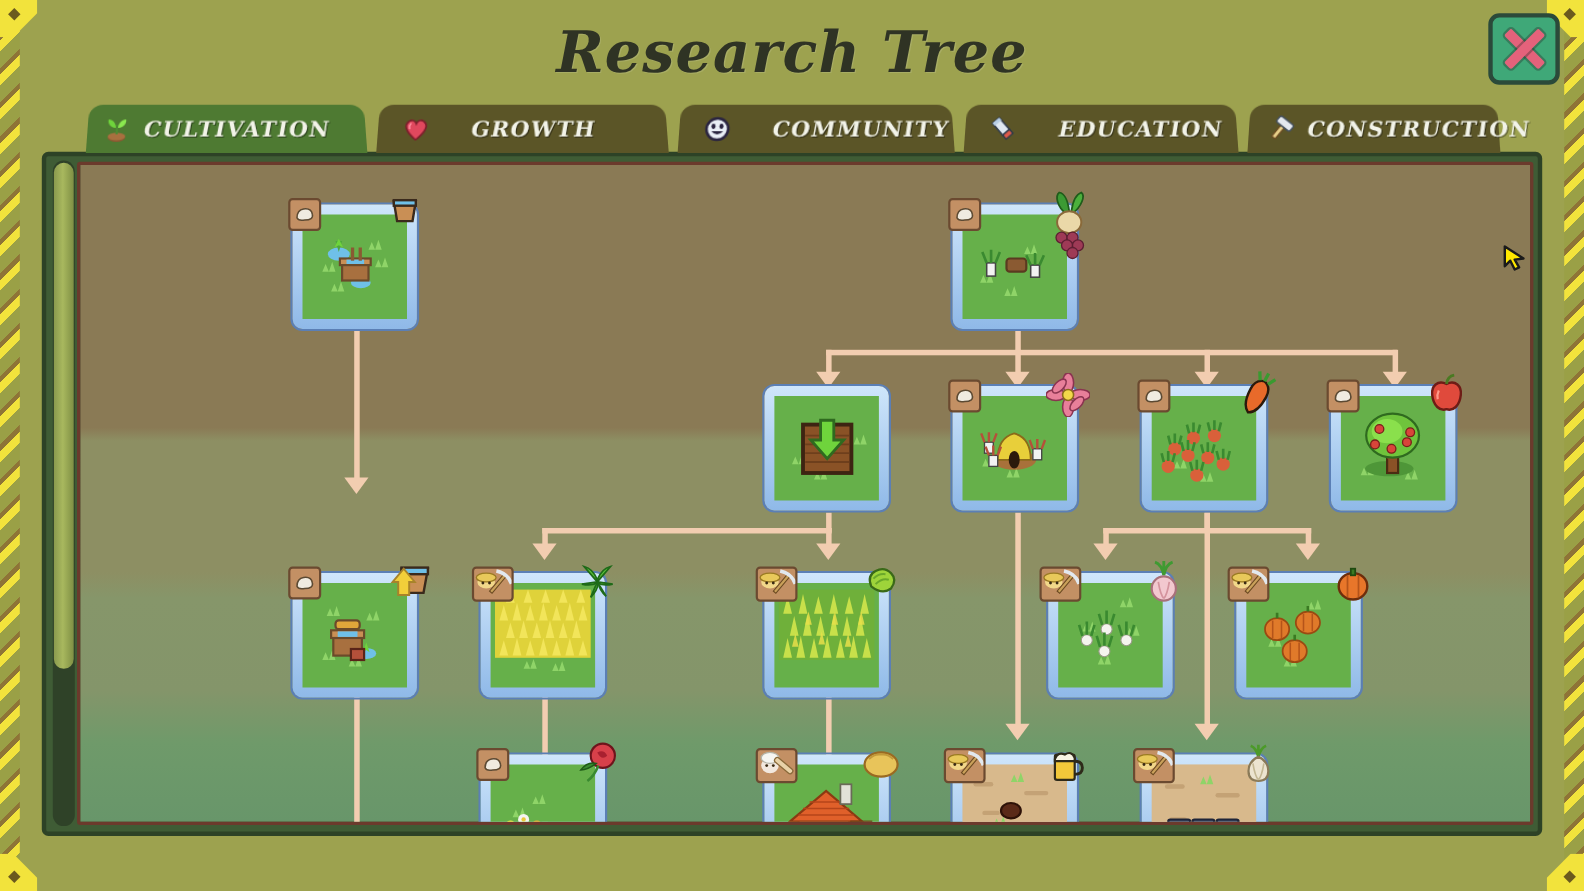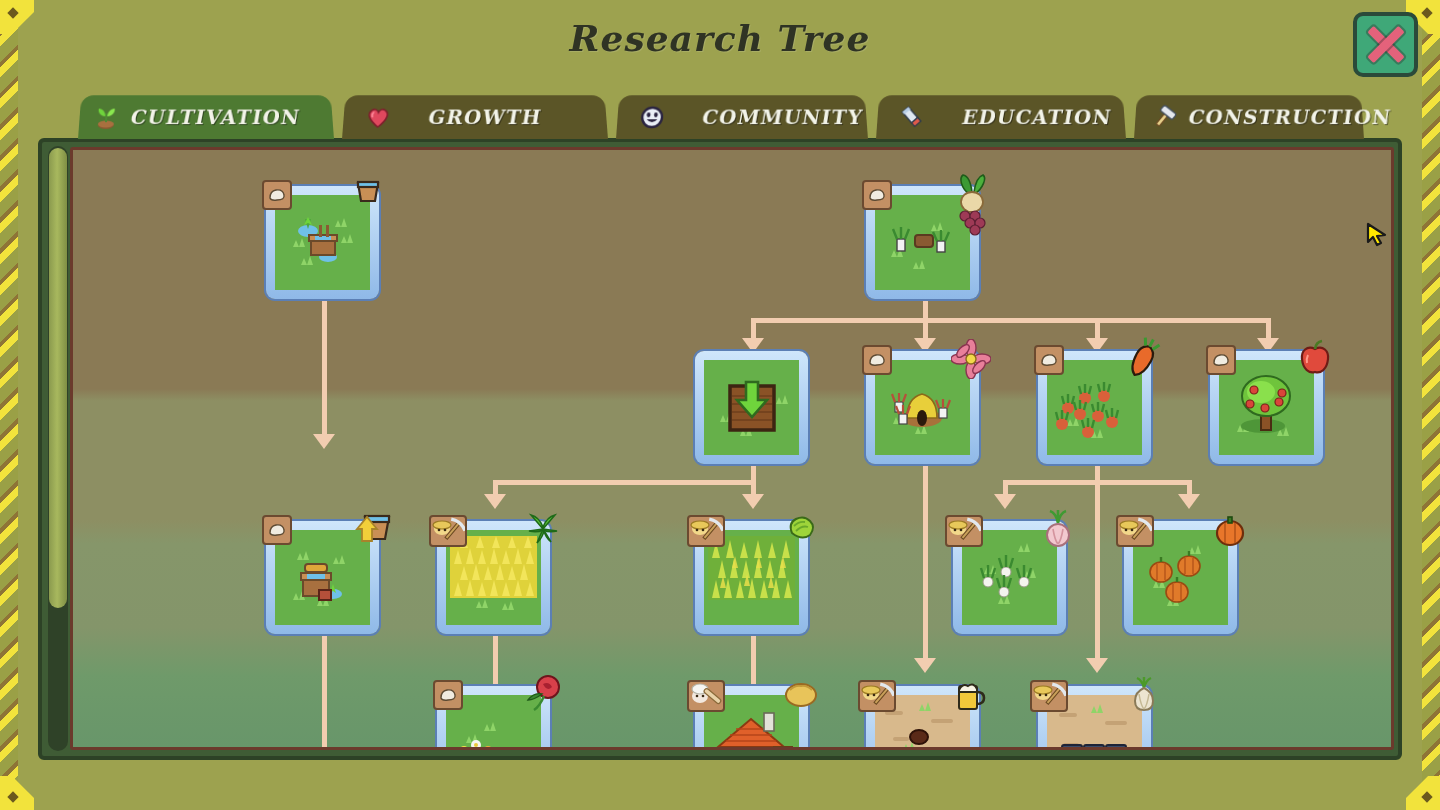--- a/index.html
+++ b/index.html
@@ -48,21 +48,21 @@
   .cd-br { right: 0; bottom: 0; transform: scale(-1,-1); }
 
   
   .header {
     position: absolute; left: 0; right: 0; top: 0; height: 92px;
     z-index: 5;
   }
   .title {
     position: absolute; left: 0; right: 0; top: 17px;
     text-align: center;
-    font-size: 36px;
+    font-size: 52px;
     letter-spacing: 1px;
     color: #2f3324;
     font-family: "DejaVu Serif", serif;
     font-weight: bold;
     font-style: italic;
     text-shadow: 1px 1px 0 rgba(255,255,255,.12);
   }
   .close-btn {
     position: absolute; right: 22px; top: 12px;
     width: 65px; height: 65px;

